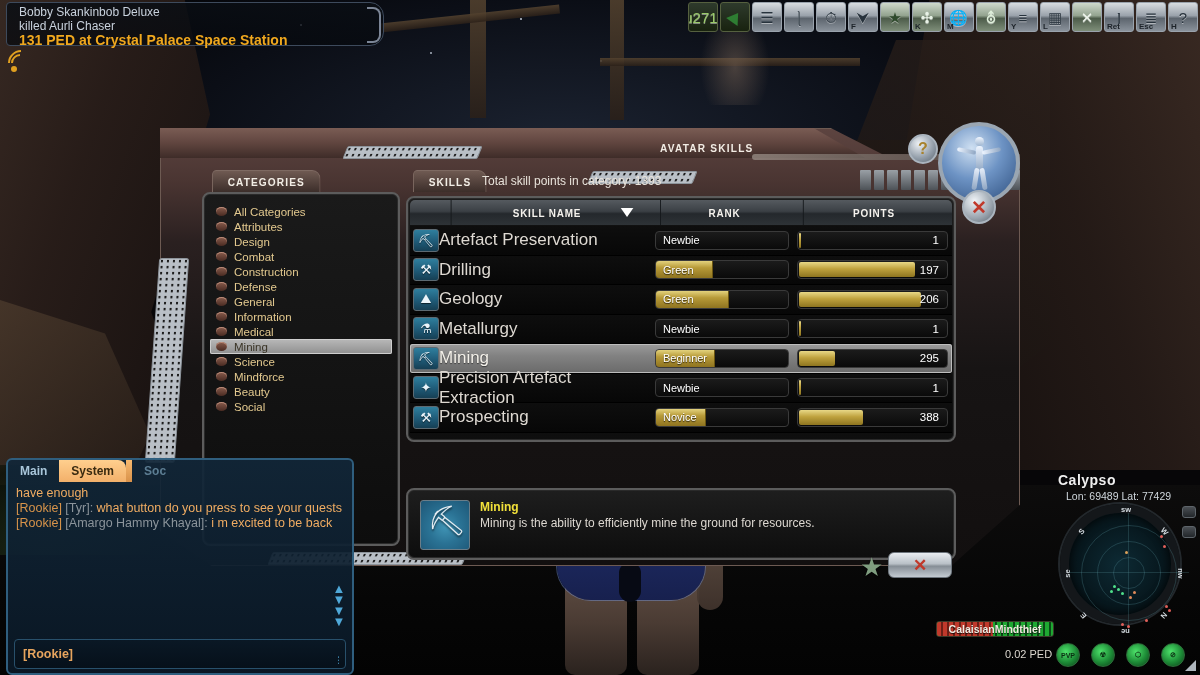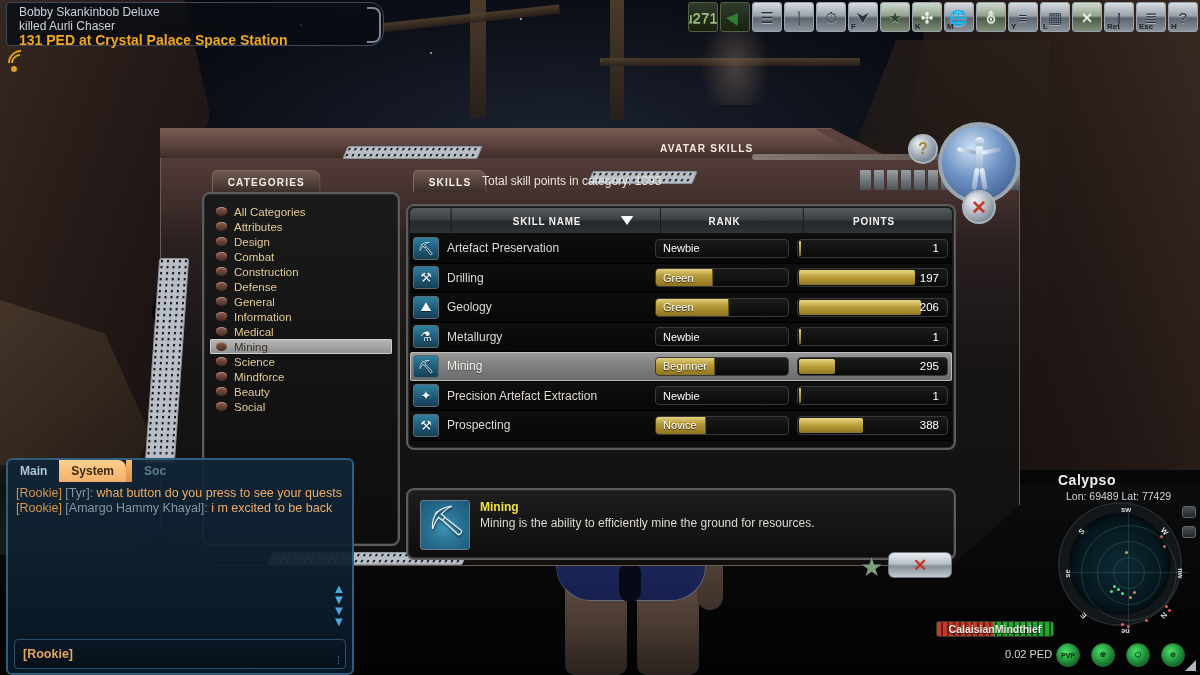--- a/index.html
+++ b/index.html
@@ -163,21 +163,21 @@
   #cat-panel { left:42px; top:64px; width:198px; height:354px;
     background:linear-gradient(180deg,#1a1a1a,#0d0d0d); }
   .cat-list { position:absolute; inset:10px 6px; }
   .cat-item { height:15px; display:flex; align-items:center; gap:7px; padding:0 6px; margin-bottom:0px;
     font-size:11.5px; color:#e3c98f; border-radius:2px; }
   .cat-item.sel { background:linear-gradient(180deg,#b9b9b9,#8f8f8f); color:#3a3426;
     box-shadow: inset 0 0 0 1px #cfcfcf; }
   .bullet { width:11px; height:9px; border-radius:50%;
     background:linear-gradient(180deg,#8a5d4e,#4a2b22); box-shadow: inset 0 1px 0 #b98a77; flex:none;}
 
-  #skills-panel { left:246px; top:76px; width:550px; height:246px;
+  #skills-panel { left:246px; top:68px; width:550px; height:246px;
     background:linear-gradient(180deg,#1c1c1c,#0e0e0e); }
   .thead { position:absolute; left:2px; top:2px; right:2px; height:26px; display:flex;
     background:linear-gradient(180deg,#555a5f 0%, #3b4045 45%, #24282c 55%, #2e3337 100%);
     border-radius:5px 5px 0 0; border-bottom:1px solid #111; }
   .th { display:flex; align-items:center; justify-content:center; position:relative;
     font-size:11px; font-weight:bold; letter-spacing:.9px; color:#f5f2ed;
     font-family:"Liberation Sans Narrow","Liberation Sans",sans-serif; transform:scaleX(.9); }
   .th.icon-col { width:30px; }
   .th.name-col { width:213px; border-left:1px solid #15181b; }
   .th.rank-col { width:142px; border-left:1px solid #15181b; }
@@ -189,21 +189,21 @@
   .srow { height:29.5px; display:flex; align-items:center; position:relative;
     background:linear-gradient(180deg,#0e0e0e,#070707);
     border-bottom:1px solid #000; }
   .srow.sel { background:linear-gradient(180deg,#9b9b9b 0%, #828282 40%, #6a6a6a 100%);
     box-shadow: inset 0 0 0 1px #bdbdbd; border-radius:3px; }
   .sicon { width:26px; height:23px; margin-left:3px; border-radius:3px; flex:none;
     border:1px solid #5d6a72; position:relative; overflow:hidden;
     background:linear-gradient(180deg,#2f7f9e 0%, #1f5b78 55%, #163f54 100%); }
   .sicon .gl { position:absolute; inset:0; display:flex; align-items:center; justify-content:center;
     font-size:13px; color:#eaf4fa; text-shadow:0 1px 1px rgba(0,0,0,.6); }
-  .sname { width:212px; padding-left:8px; font-size:12px; color:#ded9d2; }
+  .sname { width:212px; font-size:17px; color:#ded9d2; }
   .srow.sel .sname { color:#f4f1ea; text-shadow:0 1px 1px rgba(0,0,0,.5);}
   .rank-cell { width:142px; padding:0 4px; }
   .rank-box { height:19px; border-radius:4px; position:relative; overflow:hidden;
     background:linear-gradient(180deg,#1b1b1b,#0a0a0a); border:1px solid #3a3a3a;
     display:flex; align-items:center; }
   .rank-fill { position:absolute; left:0; top:0; bottom:0;
     background:linear-gradient(180deg,#e3d27d 0%, #b79a38 40%, #8f7420 100%);
     border-right:1px solid #6b5612; }
   .rank-txt { position:relative; padding-left:7px; font-size:11px; color:#ffffff;
     text-shadow:0 1px 1px rgba(0,0,0,.75); }
@@ -662,20 +662,21 @@
 </div>
 
 <div id="chat">
   <div class="chat-tabs" id="chat-tabs">
       <div class="ctab">Main</div>
       <div class="ctab active">System</div>
       <div class="ctab-sliver"></div>
       <div class="ctab dim">Soc</div>
     </div>
   <div class="chat-body" id="chat-body">
+      <div class="cline"><span class="msg">have enough</span></div>
       <div class="cline"><span class="tag">[Rookie] </span><span class="who">[Tyr]: </span><span class="msg">what button do you press to see your quests</span></div>
       <div class="cline"><span class="tag">[Rookie] </span><span class="who">[Amargo Hammy Khayal]: </span><span class="msg">i m excited to be back</span></div>
     </div>
   <div class="chat-scroll">▲<br>▼<br>▼<br>▼</div>
   <div class="chat-input">
     <span>[Rookie]</span>
   </div>
   <div class="chat-dots">⋮</div>
 </div>
 

